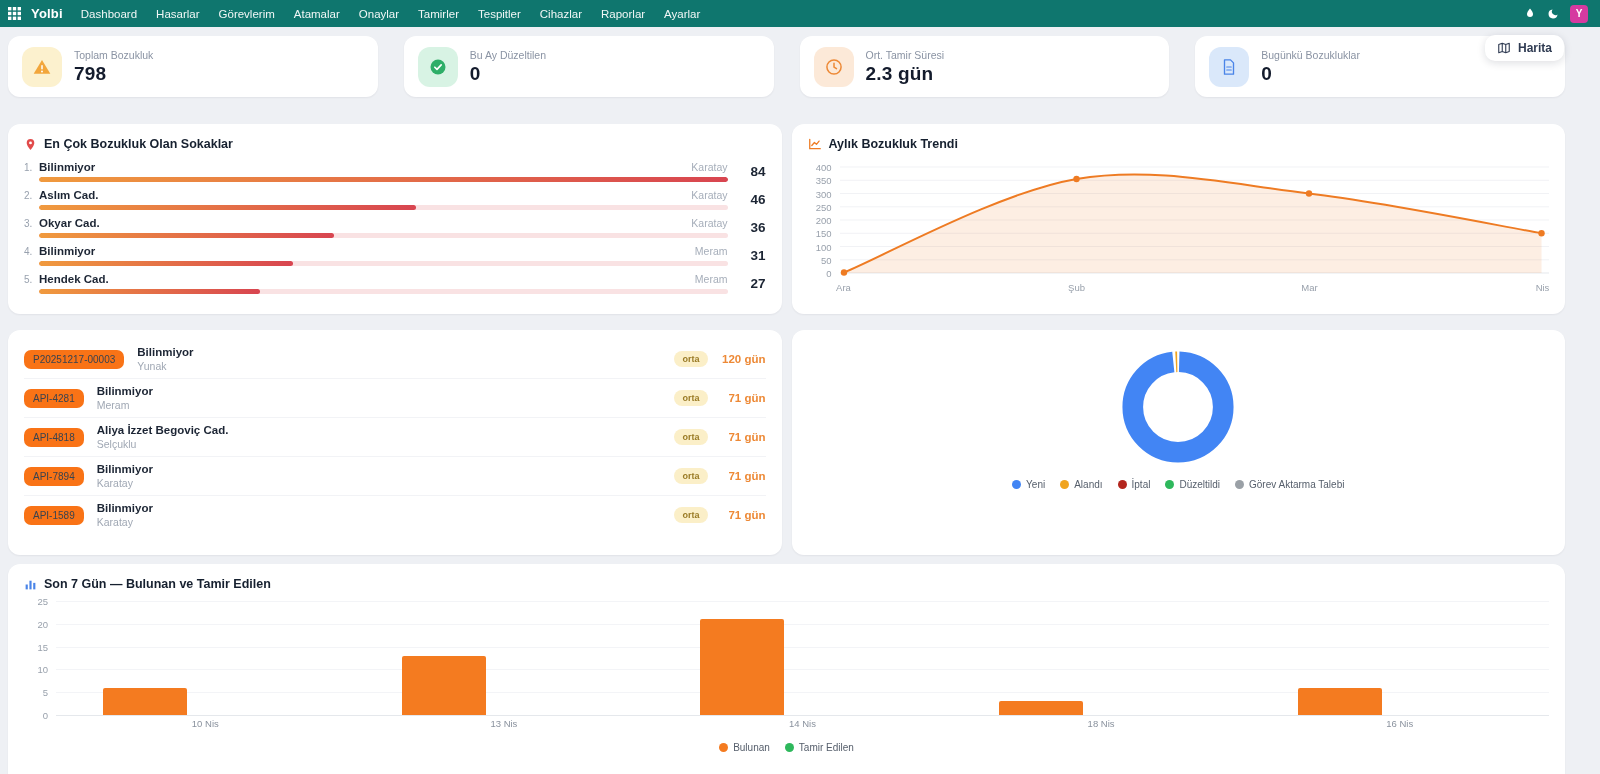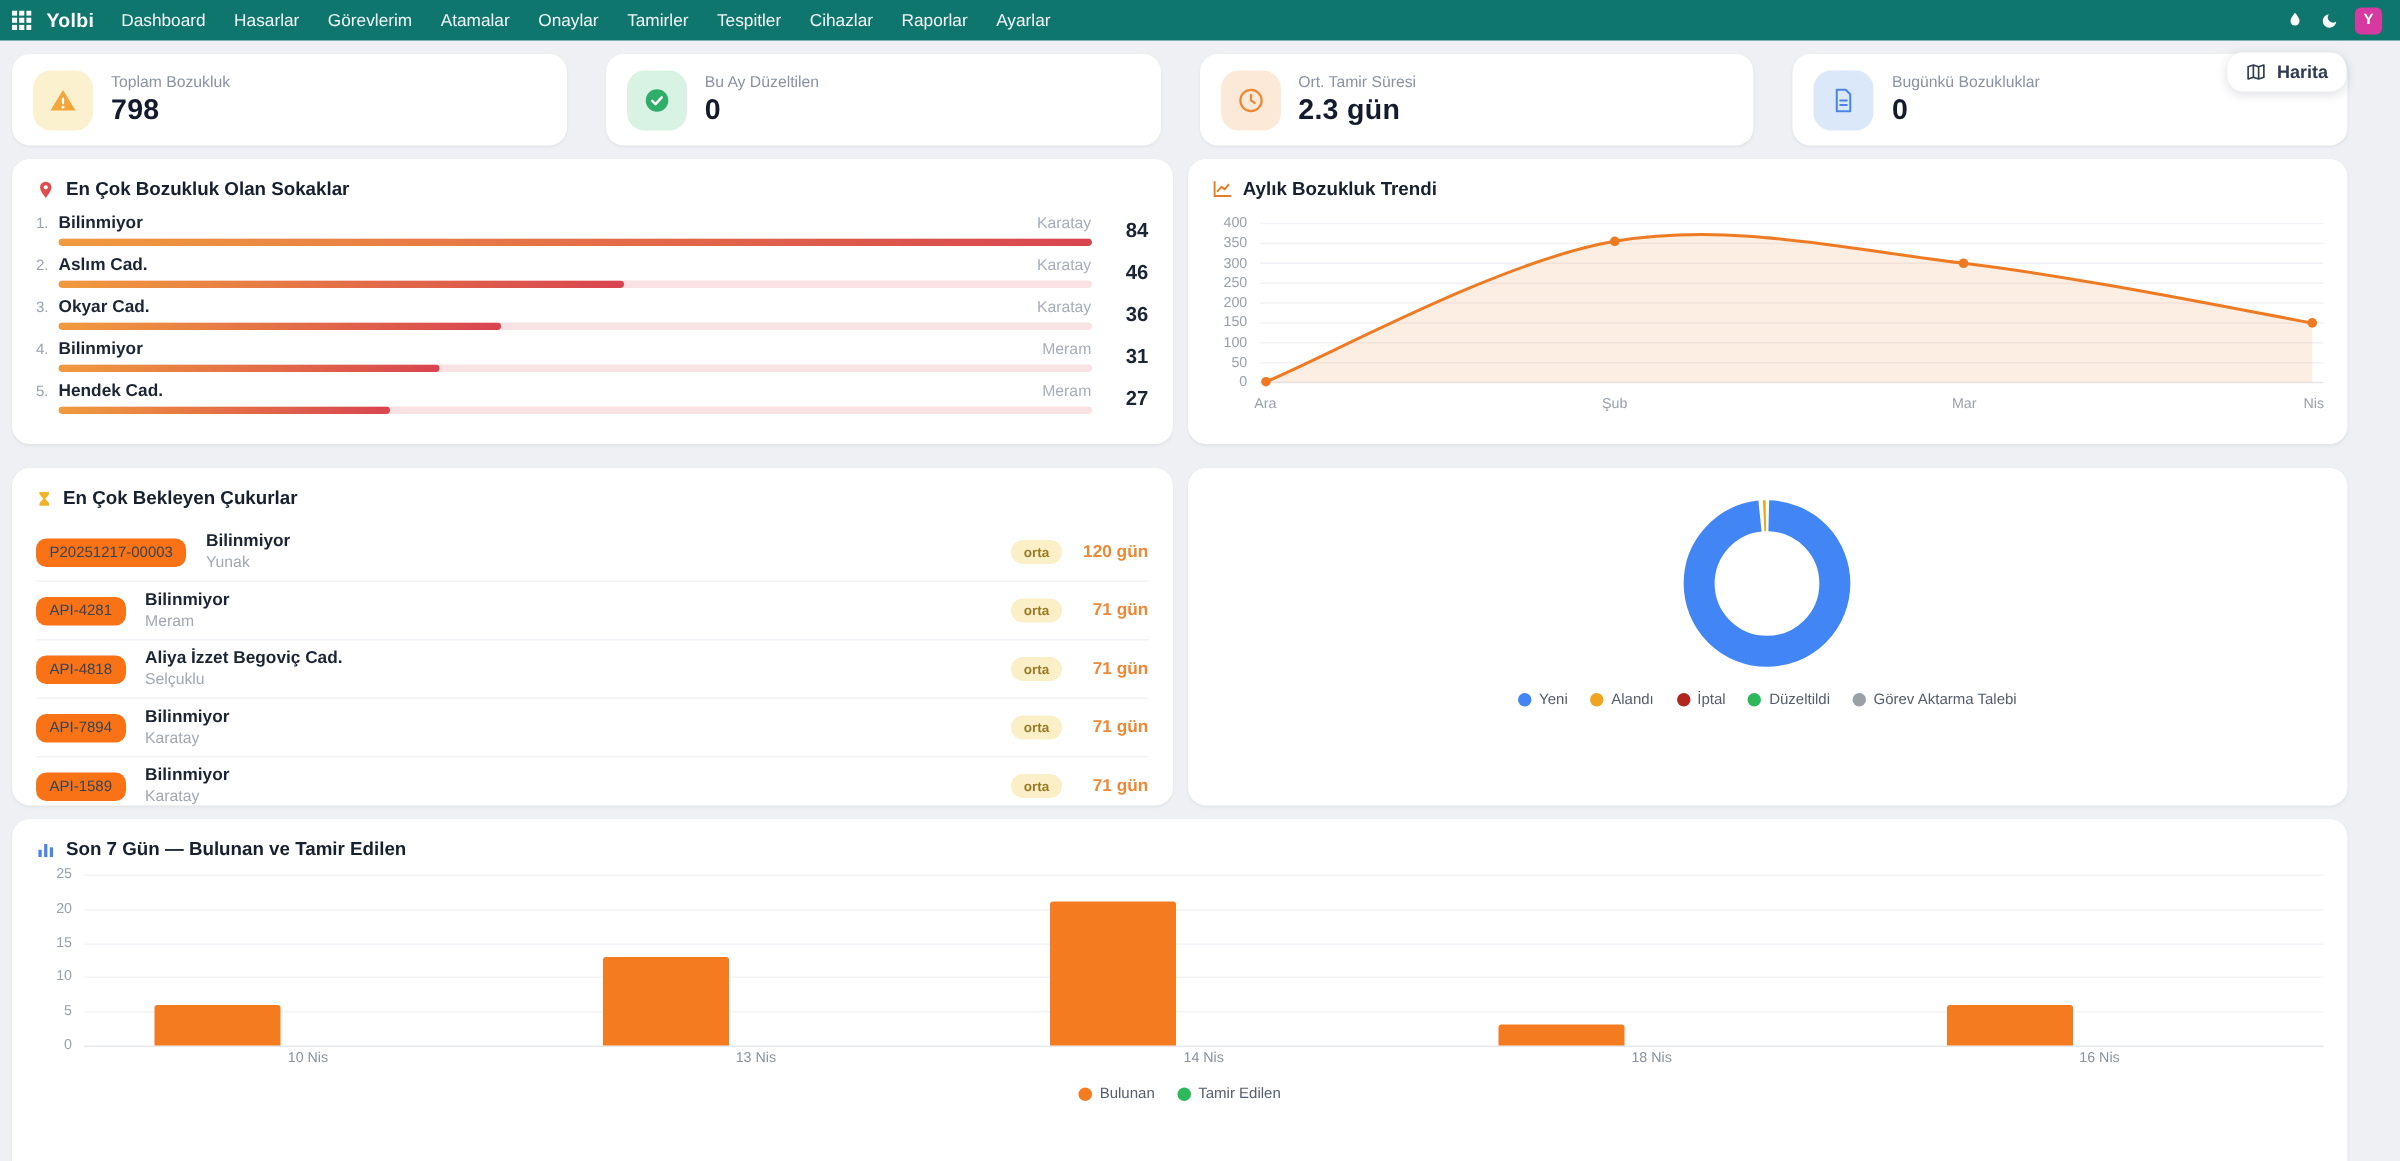--- a/index.html
+++ b/index.html
@@ -16,21 +16,21 @@
   .avatar { width:18px; height:18px; border-radius:4px; background:#D63AA0; color:#fff; font-size:10px; font-weight:700; display:flex; align-items:center; justify-content:center; cursor:pointer; }
 
   
   .main { padding:9px 35px 12px 8px; }
   .cards { display:grid; grid-template-columns:repeat(4,1fr); gap:26px; }
   .card { background:#fff; border-radius:12px; height:61px; padding:10px 14px; display:flex; align-items:center; gap:12px; box-shadow:0 1px 2px rgba(16,24,40,.06); }
   .tile { width:40px; height:40px; border-radius:12px; display:flex; align-items:center; justify-content:center; flex:none; }
   .card-label { font-size:10.5px; color:#8A93A3; }
   .card-value { font-size:19px; font-weight:800; color:#131B2C; margin-top:2px; letter-spacing:.2px; }
 
-  .row2 { display:grid; grid-template-columns:1fr 1fr; gap:10px; margin-top:9px; }
+  .row2 { display:grid; grid-template-columns:1fr 1fr; gap:10px; margin-top:27px; }
   .row2 > .panel { height:190px; }
   .row3 { display:grid; grid-template-columns:1fr 1fr; gap:10px; margin-top:16px; }
   .row3 > .panel { height:225px; }
   .row4 { margin-top:9px; }
   .row4 > .panel { height:256px; }
 
   .panel { background:#fff; border-radius:12px; padding:10px 16px; box-shadow:0 1px 2px rgba(16,24,40,.06); }
   .panel-head { display:flex; align-items:center; gap:7px; font-size:12.5px; font-weight:700; color:#16202F; margin:3px 0 10px; }
 
   
@@ -324,28 +324,20 @@
               <span style="left: 703px;">Nis</span>
             </div>
         </div>
       </div>
     </div>
   </div>
 
   <div class="row3">
 
     <div class="panel">
-      <div class="panel-head">
-        <span style="display:inline-flex">
-          <svg width="11" height="13" viewBox="0 0 24 24">
-              <path fill="#F0B429" d="M5 2h14v3.5L13.5 12 19 18.5V22H5v-3.5L10.5 12 5 5.5z"></path>
-            </svg>
-        </span>
-        <span>En Çok Bekleyen Çukurlar</span>
-      </div>
       <div id="pending-list">
         <div class="pending-row">
           <span class="pcode">P20251217-00003</span>
           <span class="pmid">
             <div class="pname">Bilinmiyor</div>
             <div class="pdist">Yunak</div>
           </span>
           <span class="pright">
             <span class="ppill">orta</span>
             <span class="pdays">120 gün</span>

